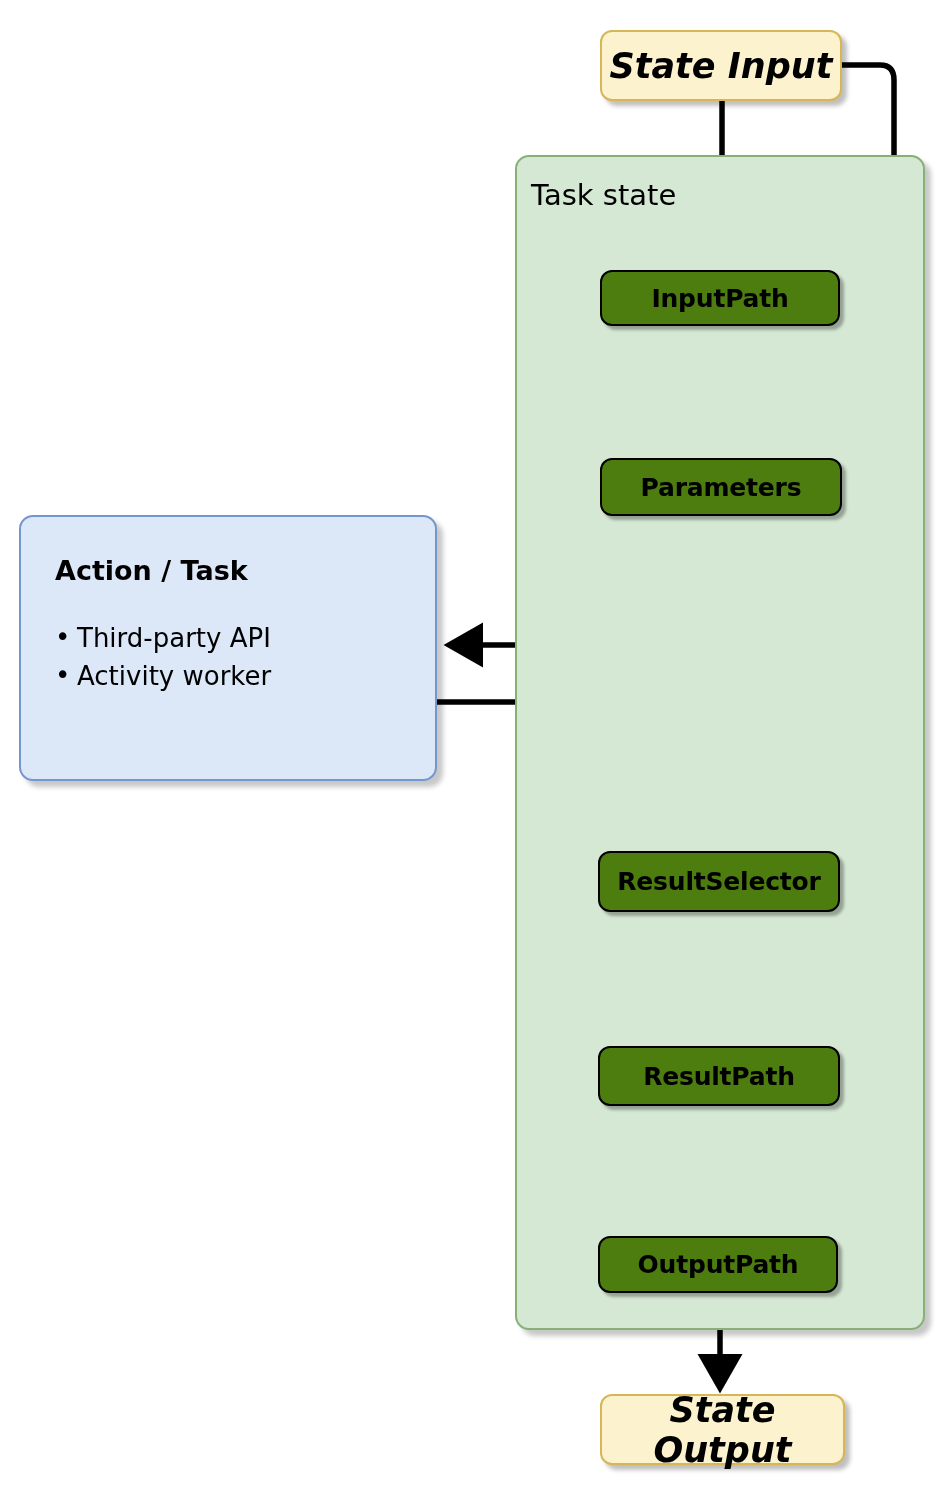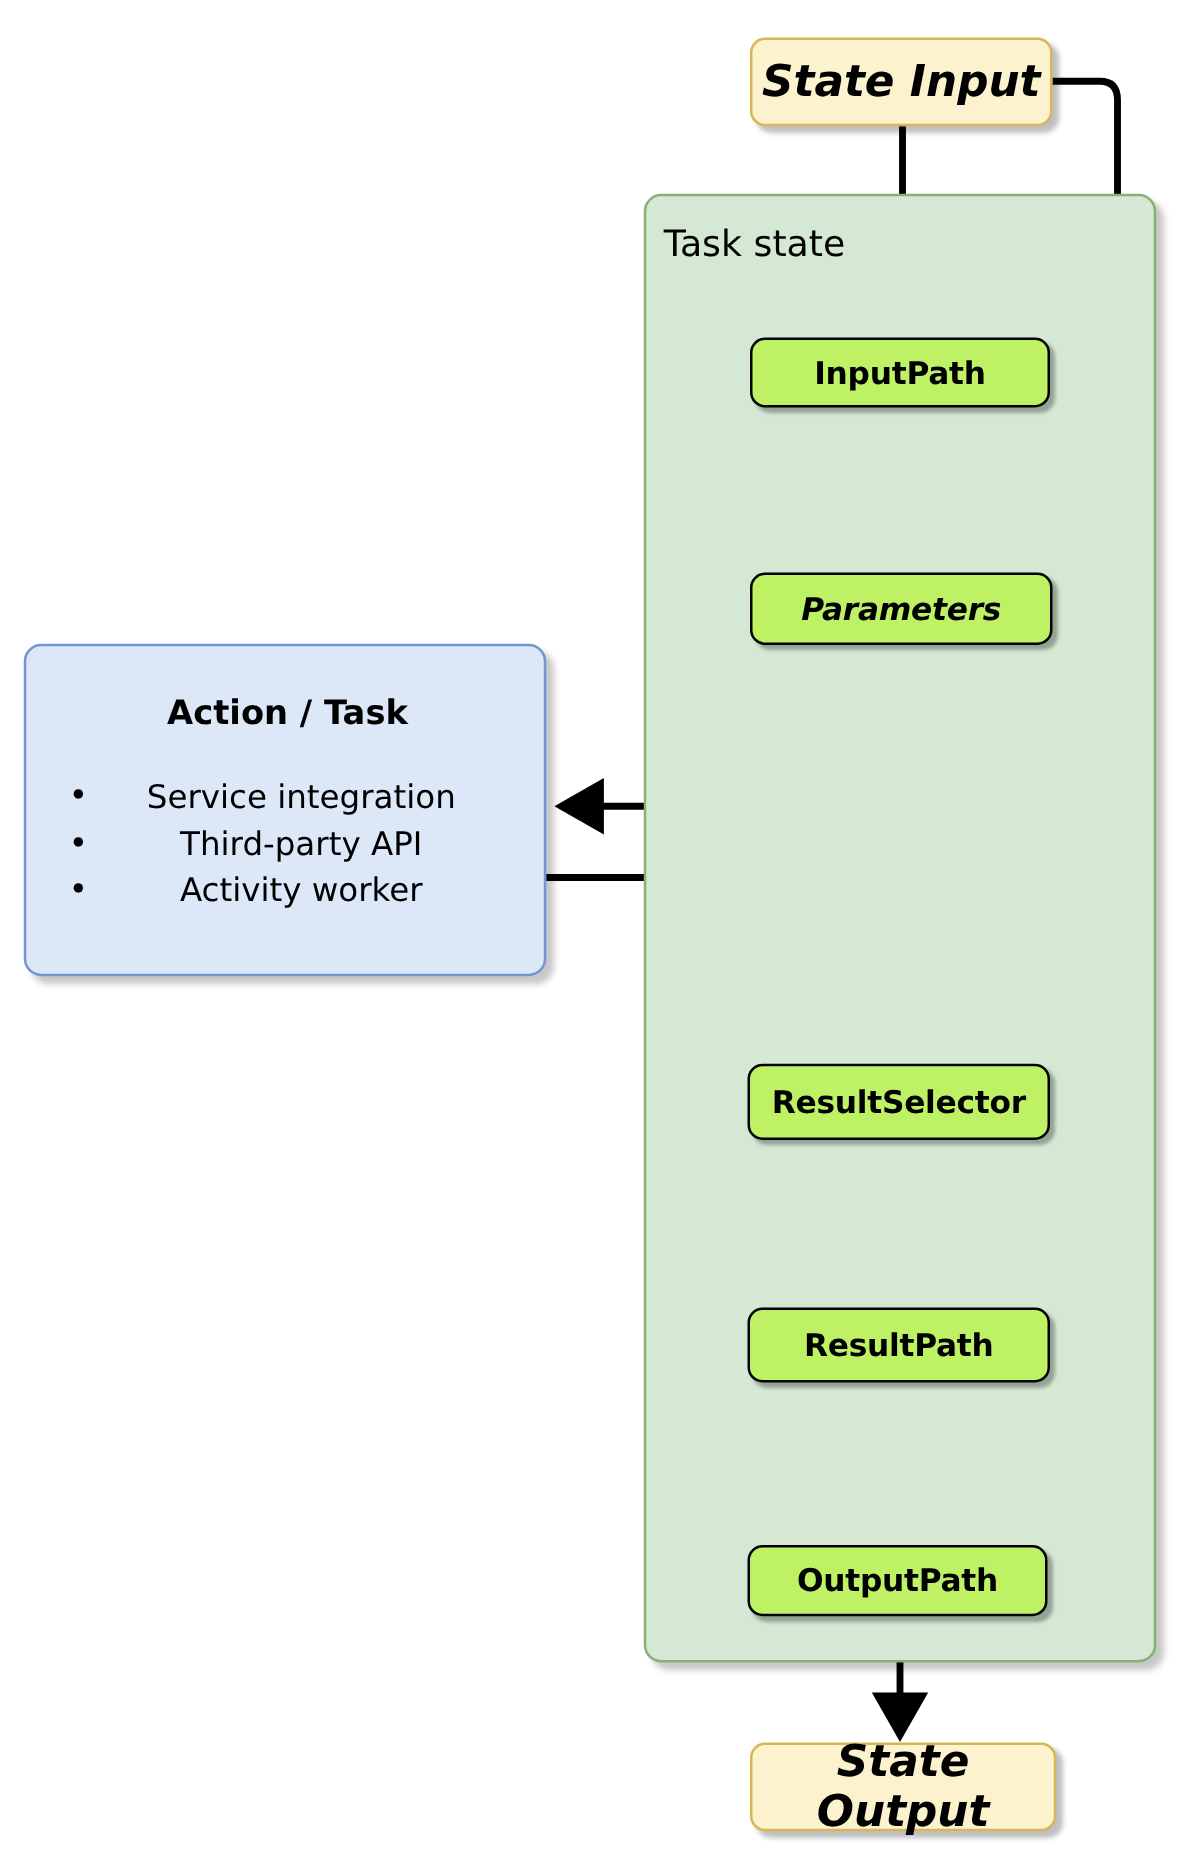--- a/index.html
+++ b/index.html
@@ -33,21 +33,21 @@
     display: flex;
     align-items: center;
     justify-content: center;
     text-align: center;
     border-radius: 12px;
     z-index: 3;
   }
 
   
   .step {
-    background: #bef264;
+    background: #4d7c0f;
     border: 2.5px solid #000000;
     box-shadow: 4px 4px 3px rgba(0,0,0,0.30);
     font-weight: bold;
     font-size: 25px;
     color: #000000;
     letter-spacing: -0.2px;
   }
 
   
   .terminal {
@@ -146,32 +146,31 @@
     <path d="M720,1293 L720,1388" fill="none" stroke="#000000" stroke-width="5.5" marker-end="url(#ah)"></path>
   </svg>
 
   <div class="container-box" style="left:515px; top:155px; width:410px; height:1175px;"></div>
   <div class="container-title" style="left:531px; top:178px;">Task state</div>
 
   <div class="node terminal" style="left:600px; top:30px; width:242px; height:71px;">State Input</div>
 
   <div class="node step" style="left:600px; top:270px; width:240px; height:56px;">InputPath</div>
 
-  <div class="node step" style="left:600px; top:458px; width:242px; height:58px;font-style:italic;">Parameters</div>
+  <div class="node step" style="left:600px; top:458px; width:242px; height:58px;">Parameters</div>
 
   <div class="node step" style="left:598px; top:851px; width:242px; height:61px;">ResultSelector</div>
 
   <div class="node step" style="left:598px; top:1046px; width:242px; height:60px;">ResultPath</div>
 
   <div class="node terminal" style="left:600px; top:1394px; width:245px; height:71px;">State Output</div>
 
   <div class="node step" style="left:598px; top:1236px; width:240px; height:57px;">OutputPath</div>
 
-  <div class="action-box" style="left:19px; top:515px; width:418px; height:266px;text-align:center;">
+  <div class="action-box" style="left:19px; top:515px; width:418px; height:266px;">
     <div class="action-title">Action / Task</div>
     <ul class="action-list">
-      <li>Service integration</li>
       <li>Third-party API</li>
       <li>Activity worker</li>
     </ul>
   </div>
 
 </div>
 
 </body></html>

